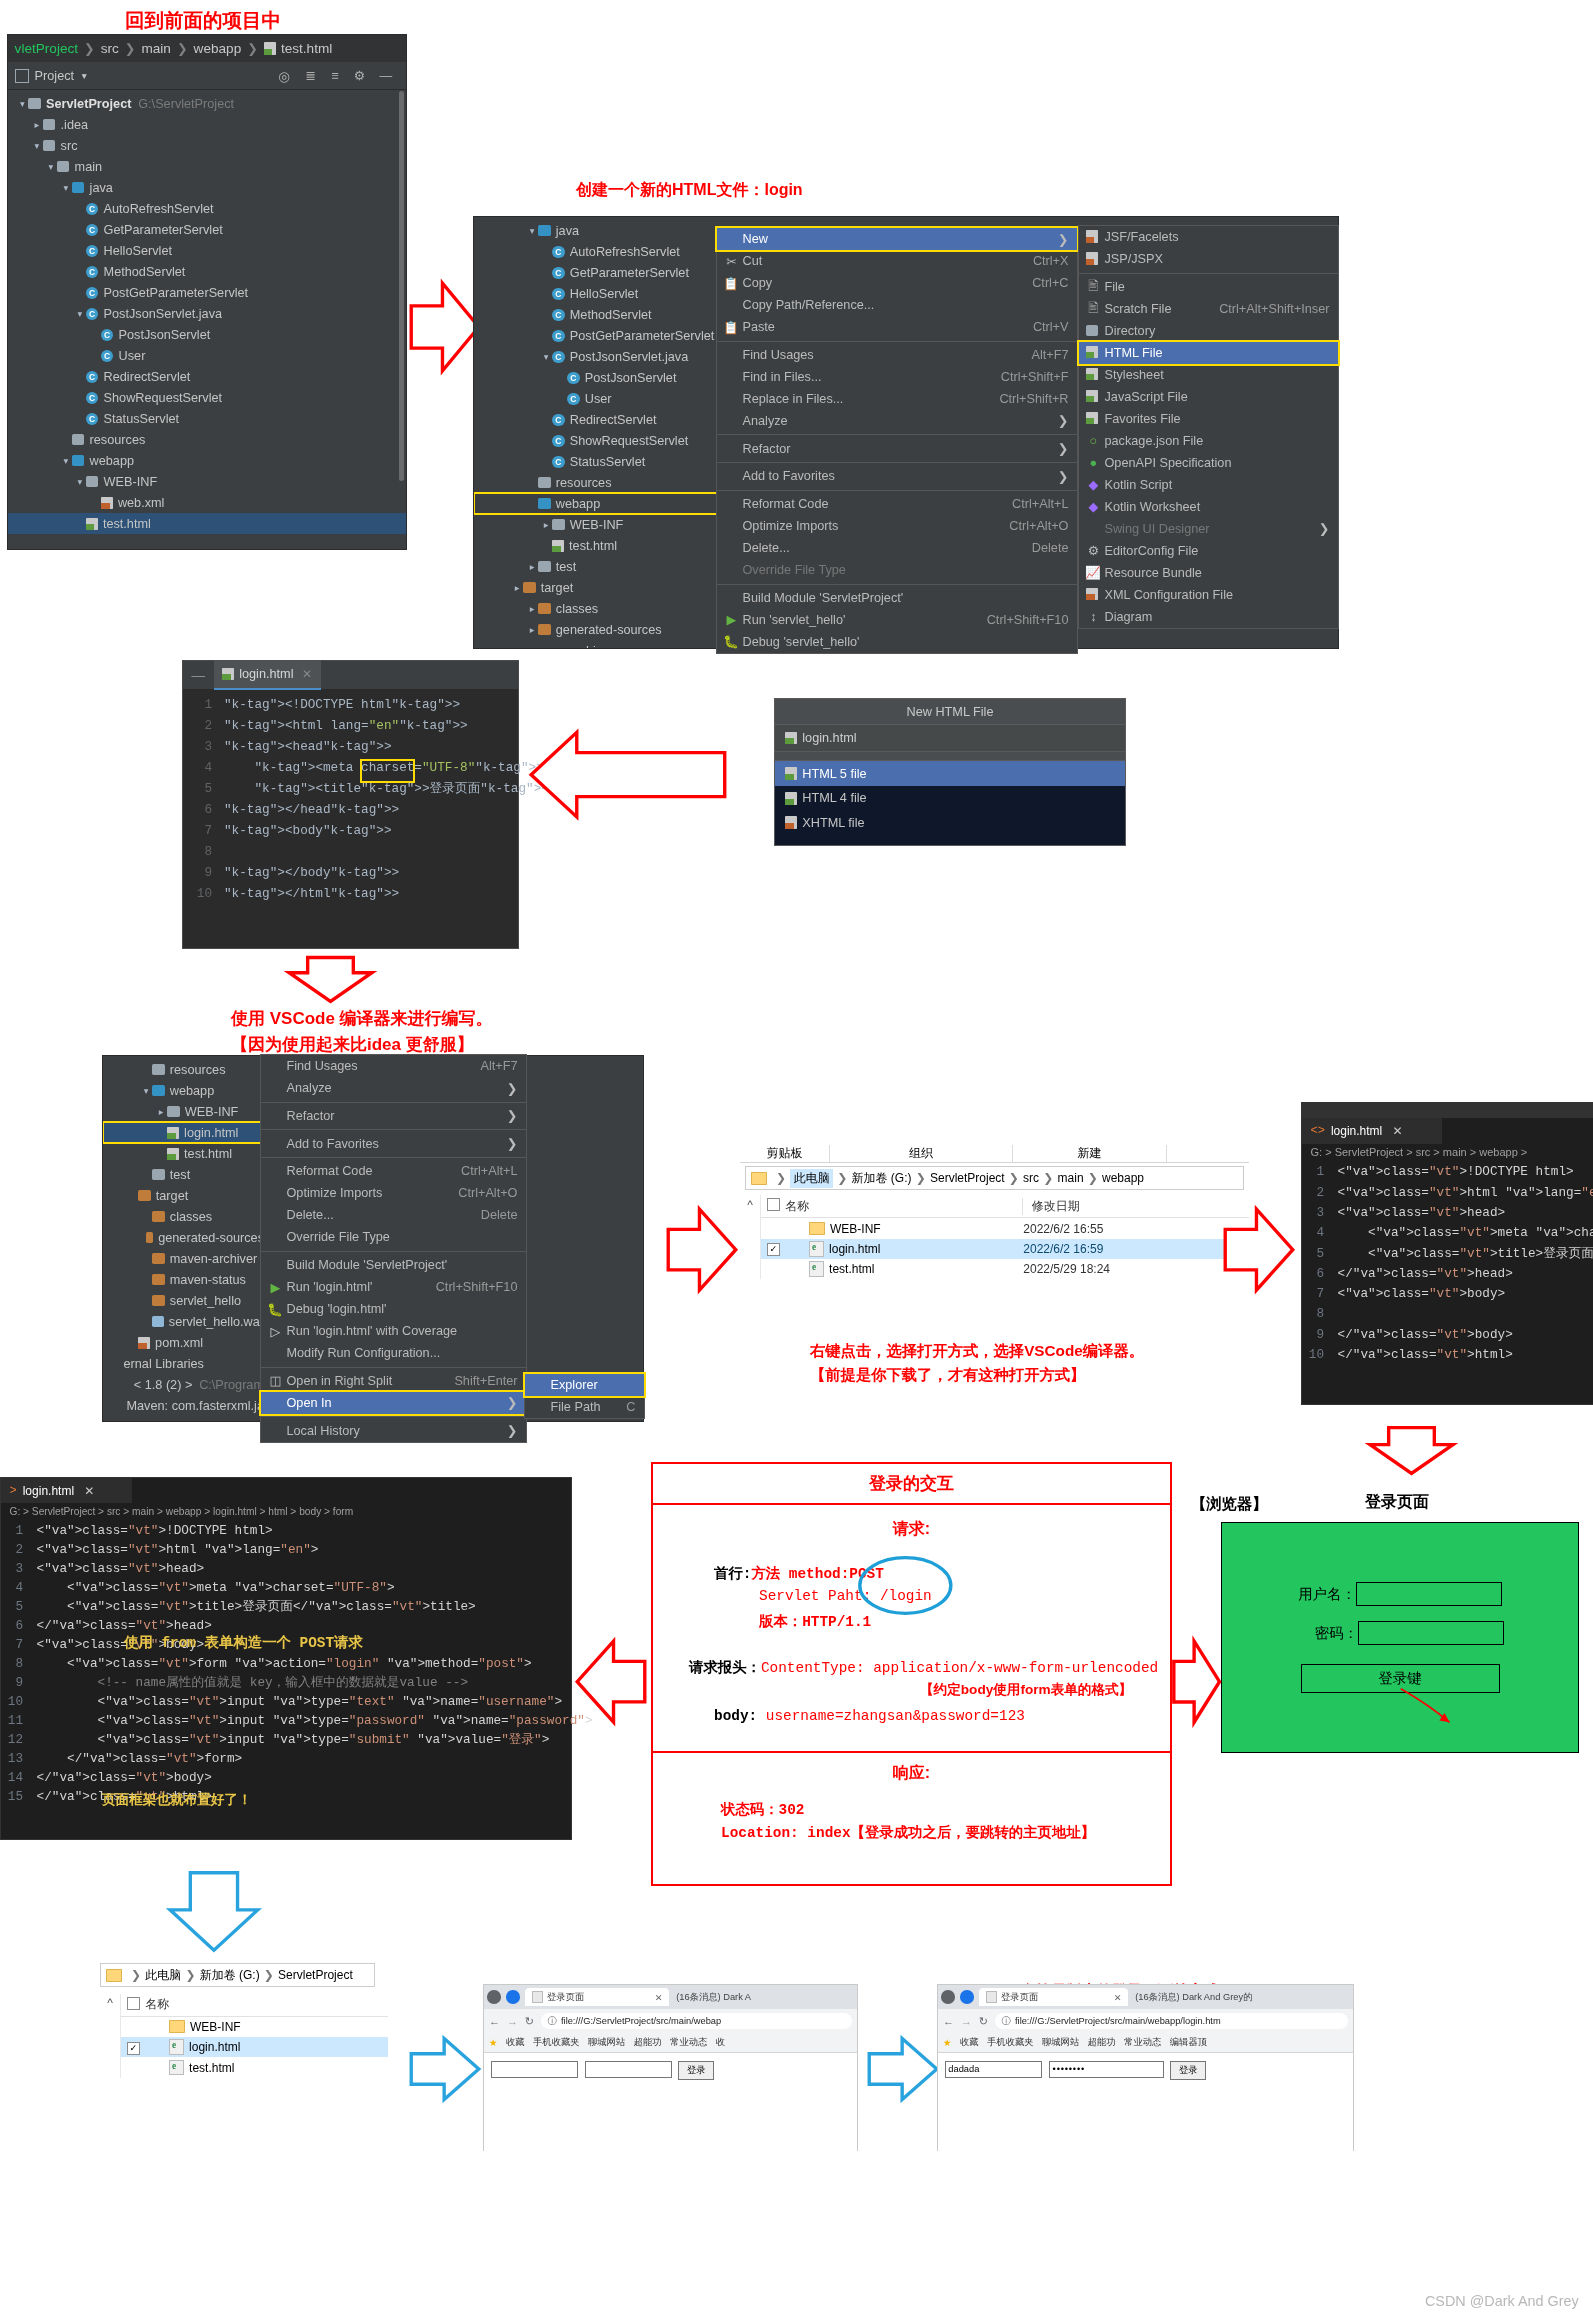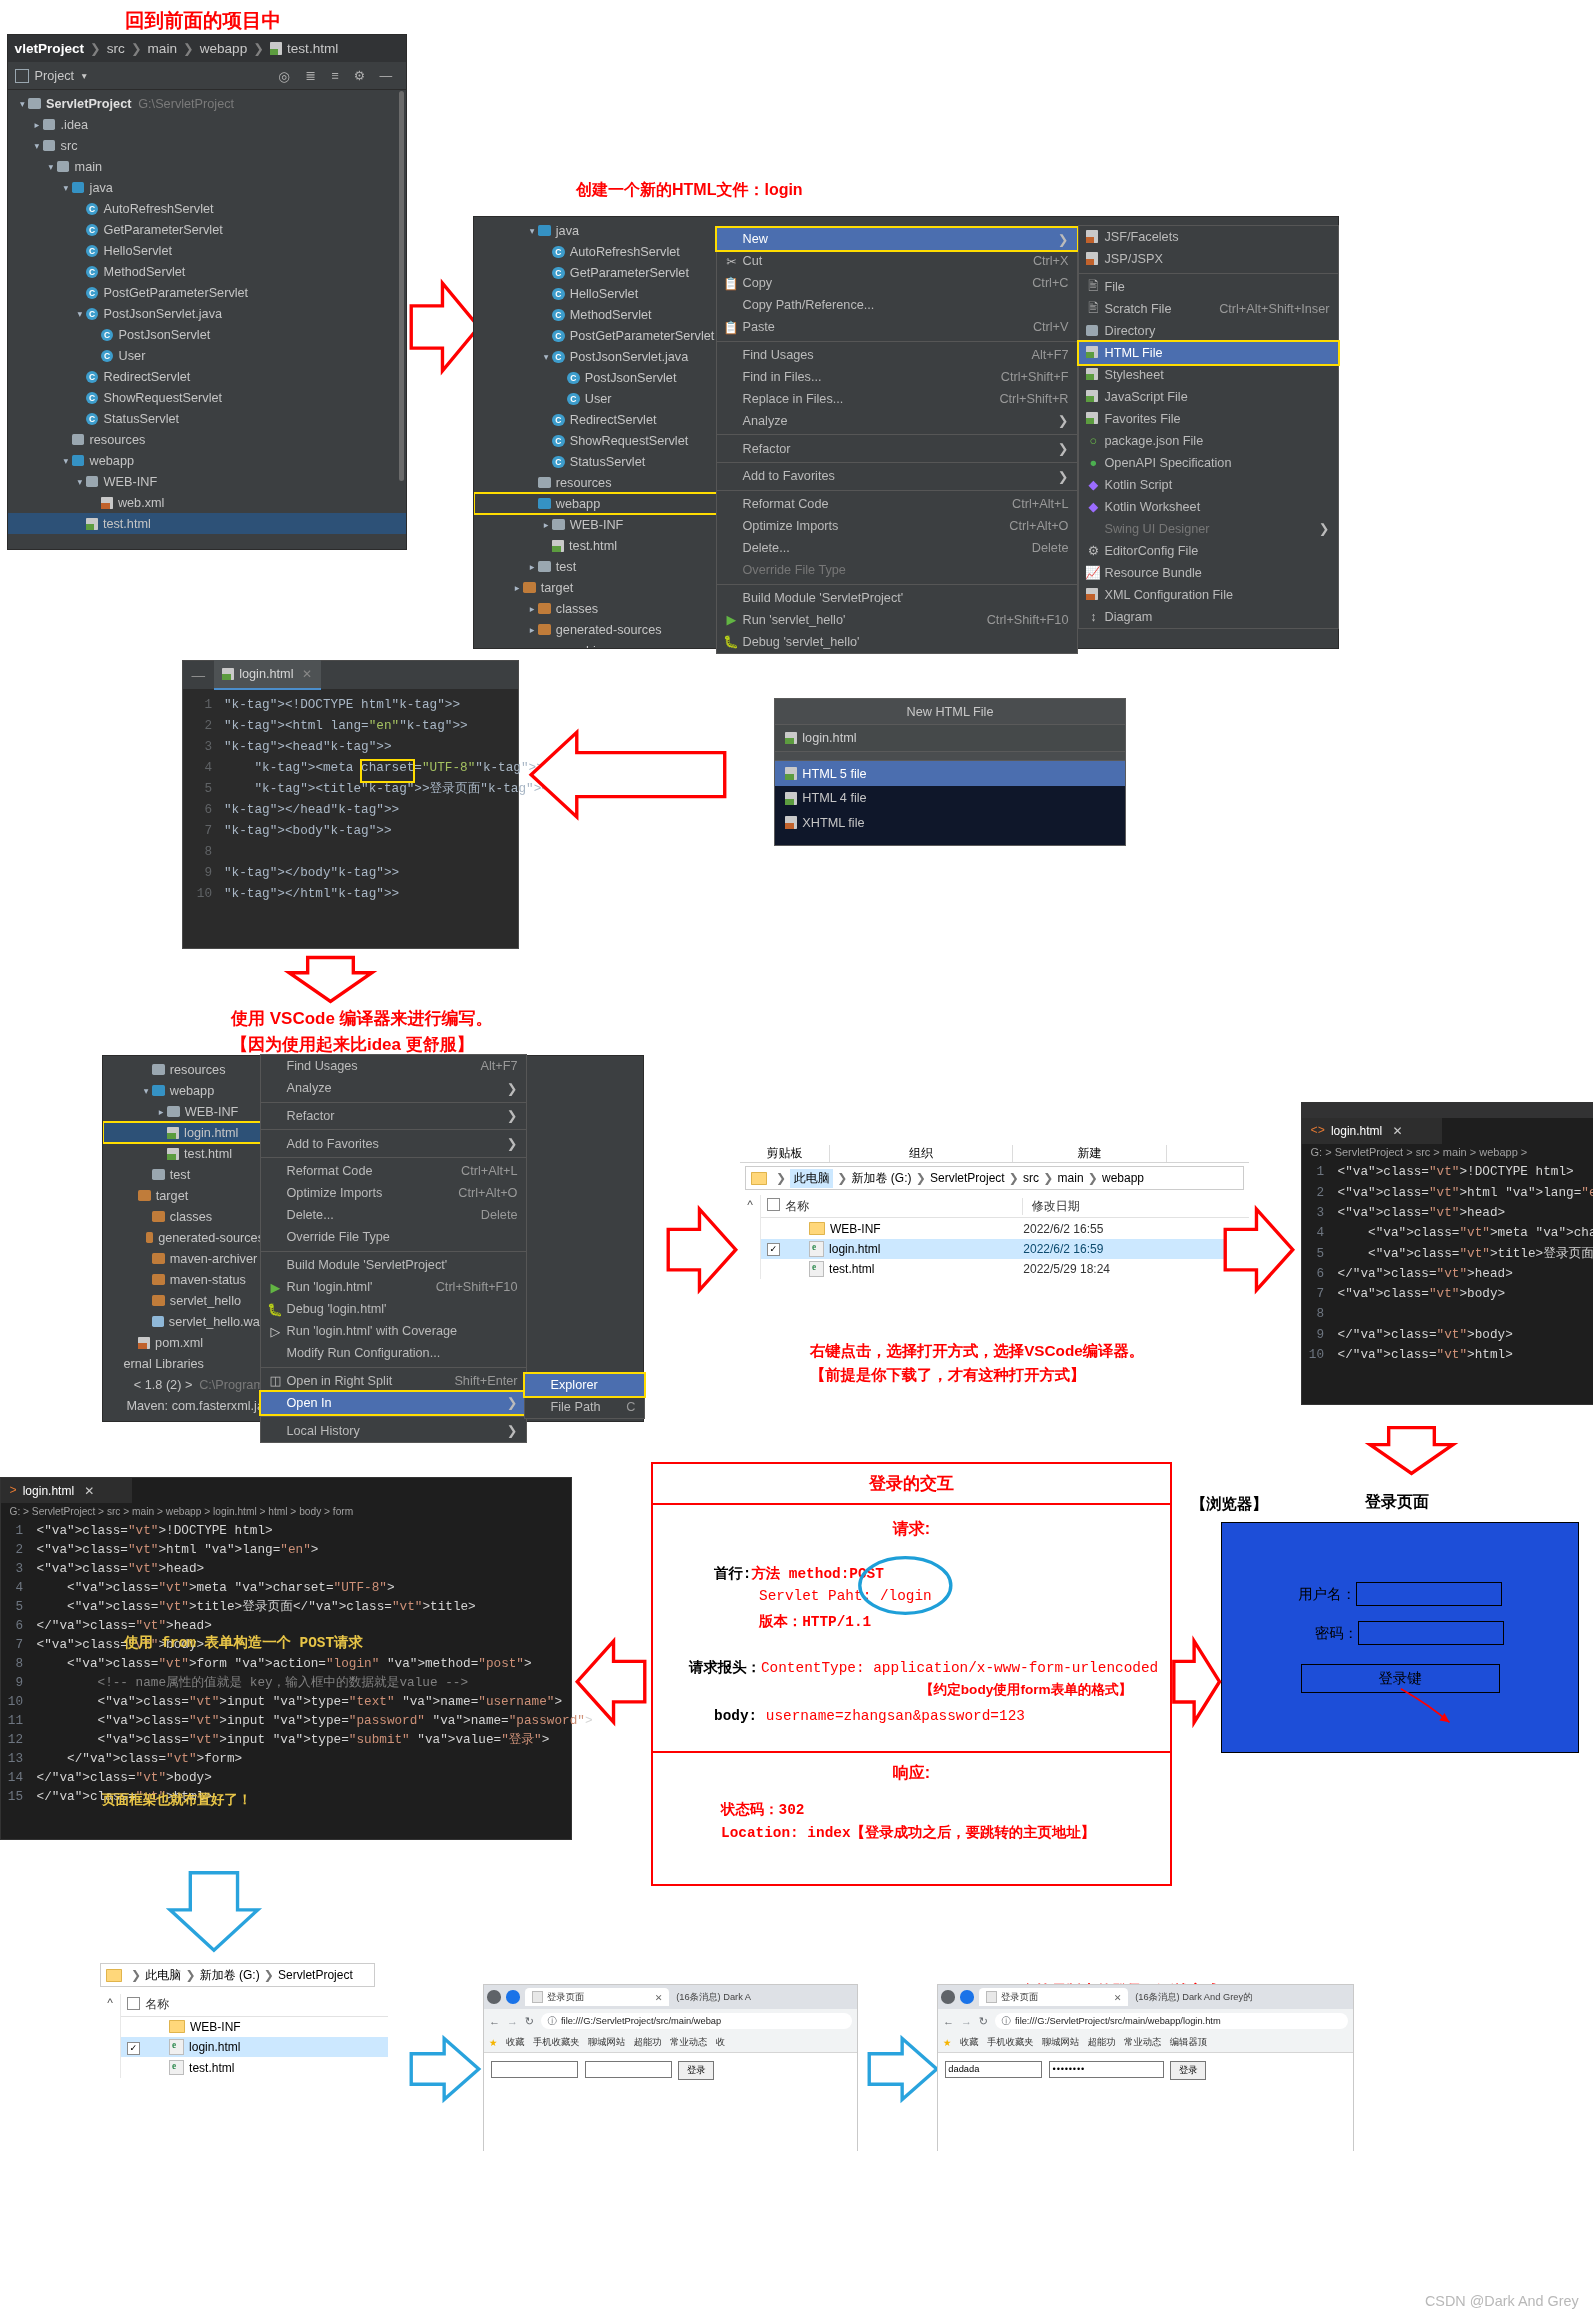--- a/index.html
+++ b/index.html
@@ -68,21 +68,21 @@
   
   svg{overflow:visible;}
 </style>
 </head>
 <body>
 
 <div class="abs ann" style="left:125px;top:6.8px;font-size:19.5px;">回到前面的项目中</div>
 
 <div class="abs ide" style="left:6.8px;top:34px;width:398px;height:514px;border:0.8px solid #2b2b2b;">
   <div class="ide-crumb">
-    <span style="font-weight:bold;color:#ffffff;">vletProject</span>
+    <span style="font-weight:normal;color:#22c55e;">vletProject</span>
       <span class="sep">❯</span>
     <span>src</span>
       <span class="sep">❯</span>
     <span>main</span>
       <span class="sep">❯</span>
     <span>webapp</span>
       <span class="sep">❯</span>
     <span class="hicon"></span>
     <span>test.html</span>
   </div>
@@ -821,21 +821,21 @@
   <div class="vs-crumb">G: &gt; ServletProject &gt; src &gt; main &gt; webapp &gt;</div>
   <div class="code" id="vs-right-code" style="line-height:20.3px;padding-top:1.7px;"><div><span class="vs-ln">1</span>&lt;<span <span="" class="&lt;span">"va"</span>&gt;class=<span class="vv">"vt"</span>&gt;!DOCTYPE html&gt;</div><div><span class="vs-ln">2</span>&lt;<span <span="" class="&lt;span">"va"</span>&gt;class=<span class="vv">"vt"</span>&gt;html <span class="&lt;span">"va"</span>&gt;lang=<span class="vv">"en"</span>&gt;</div><div><span class="vs-ln">3</span>&lt;<span <span="" class="&lt;span">"va"</span>&gt;class=<span class="vv">"vt"</span>&gt;head&gt;</div><div><span class="vs-ln">4</span>    &lt;<span <span="" class="&lt;span">"va"</span>&gt;class=<span class="vv">"vt"</span>&gt;meta <span class="&lt;span">"va"</span>&gt;charset=&gt;</div><div><span class="vs-ln">5</span>    &lt;<span <span="" class="&lt;span">"va"</span>&gt;class=<span class="vv">"vt"</span>&gt;title&gt;登录页面&lt;/&gt;class=&gt;title&gt;</div><div><span class="vs-ln">6</span>&lt;/<span <span="" class="&lt;span">"va"</span>&gt;class=<span class="vv">"vt"</span>&gt;head&gt;</div><div><span class="vs-ln">7</span>&lt;<span <span="" class="&lt;span">"va"</span>&gt;class=<span class="vv">"vt"</span>&gt;body&gt;</div><div><span class="vs-ln">8</span></div><div><span class="vs-ln">9</span>&lt;/<span <span="" class="&lt;span">"va"</span>&gt;class=<span class="vv">"vt"</span>&gt;body&gt;</div><div><span class="vs-ln">10</span>&lt;/<span <span="" class="&lt;span">"va"</span>&gt;class=<span class="vv">"vt"</span>&gt;html&gt;</div></div>
 </div>
 
 <svg class="abs" style="left:1365px;top:1424px;" width="93" height="53" viewBox="0 0 110 62">
   <polygon points="28,4 82,4 82,24 104,24 55,58 6,24 28,24" fill="#ffffff" stroke="#ff0000" stroke-width="4"></polygon>
 </svg>
 
 <div class="abs" style="left:1191px;top:1494px;font-size:15.3px;font-weight:bold;color:#000;">【浏览器】</div>
 <div class="abs" style="left:1365px;top:1492px;font-size:16px;font-weight:bold;color:#000;">登录页面</div>
-<div class="abs" style="left:1221px;top:1522px;width:356px;height:229px;border:1.7px solid #000;background:#1d4ed8;">
+<div class="abs" style="left:1221px;top:1522px;width:356px;height:229px;border:1.7px solid #000;background:#22c55e;">
   <div style="padding:59px 0 0 0;">
     <div style="display:flex;align-items:center;justify-content:center;margin-bottom:15.3px;">
       <span style="font-size:14.4px;color:#000;">用户名：</span>
       <span style="width:144px;height:22px;border:1.7px solid #000;display:inline-block;"></span>
     </div>
     <div style="display:flex;align-items:center;justify-content:center;margin-bottom:18.7px;padding-left:18.7px;">
       <span style="font-size:14.4px;color:#000;text-align:center;">密码：</span>
       <span style="width:144px;height:22px;border:1.7px solid #000;display:inline-block;"></span>
     </div>
     <div style="display:flex;justify-content:center;">

